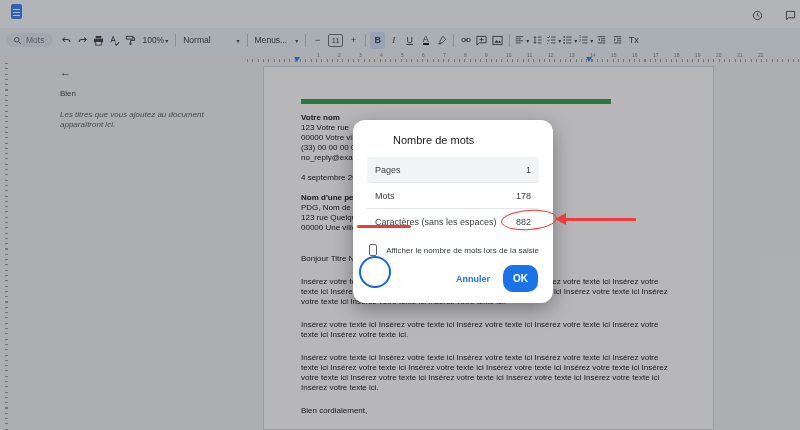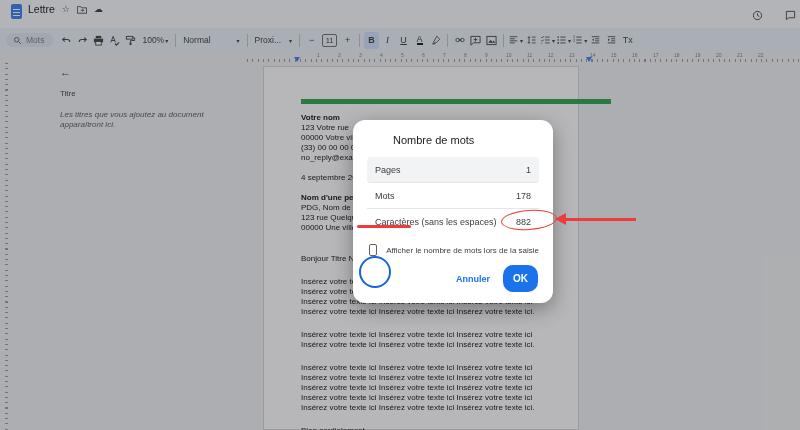--- a/index.html
+++ b/index.html
@@ -40,21 +40,21 @@
   .marker{position:absolute;top:5px;width:0;height:0;border-left:3.5px solid transparent;border-right:3.5px solid transparent;border-top:5px solid #4285f4;}
   .ruler-v{position:absolute;left:0;top:11px;width:9px;height:367px;}
   .ruler-v::after{content:"";position:absolute;top:0;bottom:0;right:1px;width:3.5px;
     background:repeating-linear-gradient(180deg,#9aa0a6 0 1px,transparent 1px 5.3px);}
   
   .outline{position:absolute;left:60px;top:14px;width:160px;}
   .back-arrow{font-size:11px;color:#3c4043;}
   .outline-title{font-size:8px;color:#444746;margin-top:11px;}
   .outline-hint{font-size:8px;font-style:italic;color:#5f6368;margin-top:12px;line-height:10px;width:152px;}
   
-  .page{position:absolute;left:263px;top:14px;width:316px;height:364px;background:#ffffff;border:1px solid #d6d9dc;box-sizing:border-box;}
+  .page{position:absolute;left:263px;top:14px;width:451px;height:364px;background:#ffffff;border:1px solid #d6d9dc;box-sizing:border-box;}
   .doc-content{padding:32px 37px 0 37px;font-size:8px;line-height:10px;color:#202124;}
   .green-bar{width:310px;height:5px;margin-bottom:9px;}
   .doc-content p{margin:0;}
   .bold{font-weight:bold;}
   .m-top{margin-top:10px !important;}
   .m-top-lg{margin-top:21px !important;}
   .m-top-p{margin-top:13px !important;}
   
   .scrim{position:absolute;inset:0;background:rgba(16,18,22,0.30);z-index:50;}
   .dialog{position:absolute;left:353px;top:120px;width:200px;background:#fff;border-radius:12px;z-index:60;
@@ -82,31 +82,20 @@
 
 <div class="screen">
 
   <header class="hdr">
     <div class="docs-logo">
         <i></i>
         <i></i>
         <i></i>
       </div>
     <div class="title-block">
-      <div class="title-row">
-        <span class="doc-title">Lettre</span>
-        <span class="hdr-mini">☆</span>
-        <span class="hdr-mini">
-          <svg class="ic" width="10" height="9" viewBox="0 0 24 20">
-              <path d="M1 3h8l2 3h12v13H1z" fill="none" stroke="#444746" stroke-width="2"></path>
-              <path d="M9 12h7M13 9l3 3-3 3" stroke="#444746" stroke-width="2" fill="none"></path>
-            </svg>
-        </span>
-        <span class="hdr-mini">☁</span>
-      </div>
     </div>
     <div class="hdr-right">
       <span>
         <svg class="ic" width="11" height="11" viewBox="0 0 24 24">
             <circle cx="12" cy="12" r="9" fill="none" stroke="#444746" stroke-width="2"></circle>
             <path d="M12 7v5l4 2" fill="none" stroke="#444746" stroke-width="2"></path>
           </svg>
       </span>
       <span>
         <svg class="ic" width="11" height="11" viewBox="0 0 24 24">
@@ -160,21 +149,21 @@
         <span>100%</span>
         <span class="caret">▾</span>
       </span>
     <span class="sep"></span>
     <span class="txt-ctl">
         <span>Normal</span>
         <span class="caret" style="margin-left:26px">▾</span>
       </span>
     <span class="sep"></span>
     <span class="txt-ctl">
-        <span>Proxi...</span>
+        <span>Menus...</span>
         <span class="caret" style="margin-left:8px">▾</span>
       </span>
     <span class="sep"></span>
     <span class="tbi">−</span>
     <span class="size-box">11</span>
     <span class="tbi">+</span>
     <span class="sep"></span>
     <span class="tbi b active">B</span>
     <span class="tbi i">I</span>
     <span class="tbi u">
@@ -285,21 +274,21 @@
         <span class="rnum" style="left: 427px;">18</span>
         <span class="rnum" style="left: 448px;">19</span>
         <span class="rnum" style="left: 469px;">20</span>
         <span class="rnum" style="left: 490px;">21</span>
         <span class="rnum" style="left: 511px;">22</span>
       </div>
     <div class="ruler-v"></div>
 
     <aside class="outline">
       <div class="back-arrow">←</div>
-      <div class="outline-title">Titre</div>
+      <div class="outline-title">Bien</div>
       <div class="outline-hint">Les titres que vous ajoutez au document apparaîtront ici.</div>
     </aside>
 
     <div class="page">
       <div class="doc-content">
         <div class="green-bar" style="background: rgb(52, 168, 83);"></div>
         <p class="bold">Votre nom</p>
         <p>123 Votre rue</p>
         <p>00000 Votre ville</p>
         <p>(33) 00 00 00 00 00</p>

